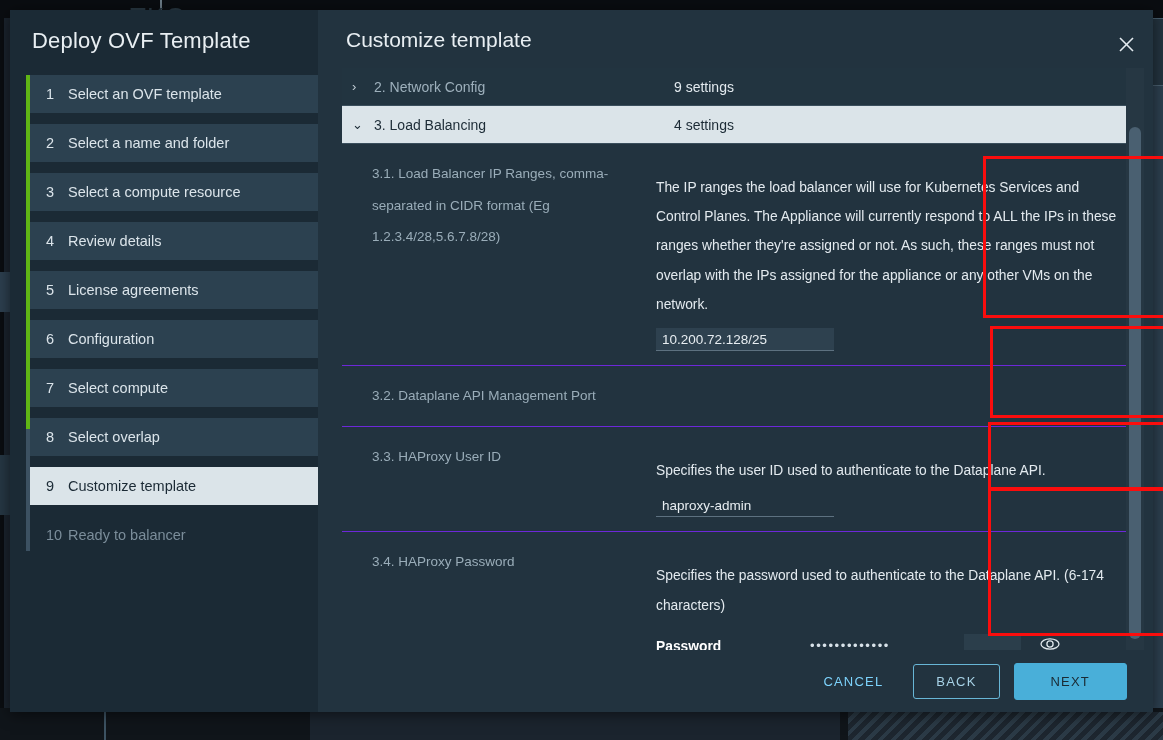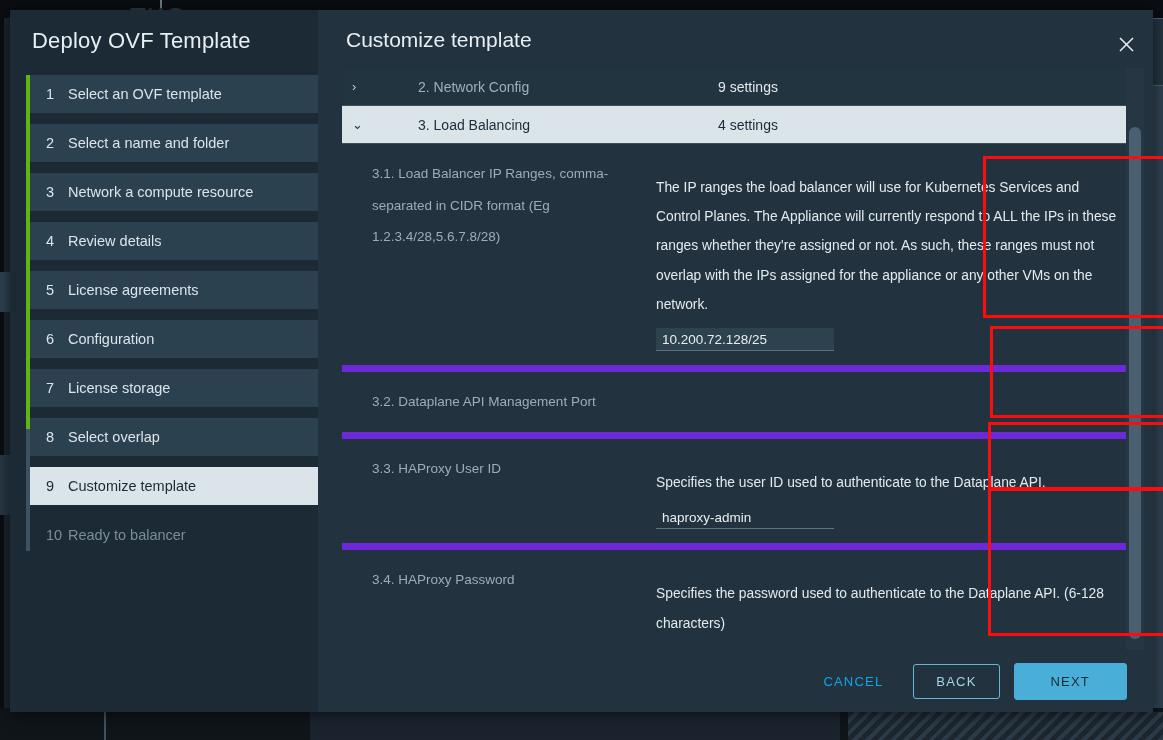--- a/index.html
+++ b/index.html
@@ -227,32 +227,32 @@
     color: #9eb0bc;
     font-size: 14px;
   }
   .sec-row .chev {
     width: 22px;
     flex: none;
     color: #c3ced6;
     font-size: 13px;
     text-align: left;
   }
-  .sec-row .sec-name { flex: none; width: 300px; margin-left: 44px; }
+  .sec-row .sec-name { flex: none; width: 300px; }
   .sec-row .sec-count { color: #e2e9ee; font-size: 14px; }
   .sec-row.expanded {
     background: #dbe4e9;
     color: #1c2b36;
   }
   .sec-row.expanded .chev { color: #1c2b36; }
   .sec-row.expanded .sec-count { color: #1c2b36; }
 
   .setting-row {
     display: flex;
-    border-bottom: 7px solid #6d28d9;
+    border-bottom: 1px solid #6d28d9;
     min-height: 60px;
   }
   .setting-label {
     width: 300px;
     flex: none;
     padding: 14px 26px 14px 30px;
     color: #9aadb9;
     font-size: 13.5px;
     line-height: 2.35;
     box-sizing: border-box;
@@ -289,21 +289,21 @@
   .pw-line {
     display: flex;
     align-items: center;
     margin-top: 14px;
   }
   .pw-label {
     width: 152px;
     flex: none;
     color: #ffffff;
     font-size: 13.8px;
-    font-weight: normal;
+    font-weight: bold;
   }
   .pw-field-wrap {
     position: relative;
     width: 213px;
     height: 25px;
     border-bottom: 1px solid #7b8f9c;
   }
   .pw-field {
     width: 156px;
     height: 24px;
@@ -377,21 +377,21 @@
   .btn {
     font-size: 13px;
     letter-spacing: 1.2px;
     font-family: "Liberation Sans", sans-serif;
     cursor: pointer;
     border-radius: 3px;
   }
   #btn-cancel {
     background: transparent;
     border: none;
-    color: #0ea5e9;
+    color: #7dd3fc;
     padding: 9px 16px;
     margin-right: 14px;
     text-align: center;
   }
   #btn-back {
     background: transparent;
     border: 1px solid #68b6d6;
     color: #a7d2e6;
     padding: 9px 22px;
     margin-right: 14px;
@@ -435,37 +435,37 @@
       <div class="step">
         <span class="num">1</span>
         <span>Select an OVF template</span>
       </div>
       <div class="step">
         <span class="num">2</span>
         <span>Select a name and folder</span>
       </div>
       <div class="step">
         <span class="num">3</span>
-        <span>Network a compute resource</span>
+        <span>Select a compute resource</span>
       </div>
       <div class="step">
         <span class="num">4</span>
         <span>Review details</span>
       </div>
       <div class="step">
         <span class="num">5</span>
         <span>License agreements</span>
       </div>
       <div class="step">
         <span class="num">6</span>
         <span>Configuration</span>
       </div>
       <div class="step">
         <span class="num">7</span>
-        <span>License storage</span>
+        <span>Select compute</span>
       </div>
       <div class="step">
         <span class="num">8</span>
         <span>Select overlap</span>
       </div>
       <div class="step active">
         <span class="num">9</span>
         <span>Customize template</span>
       </div>
       <div class="step dim">
@@ -524,21 +524,21 @@
           <div class="setting-label">3.3. HAProxy User ID</div>
           <div class="setting-body">
             <div class="setting-desc">Specifies the user ID used to authenticate to the Dataplane API.</div>
             <input class="text-input plain" type="text" value="haproxy-admin" style="">
           </div>
         </div>
 
         <div class="setting-row" style="min-height:148px;">
           <div class="setting-label">3.4. HAProxy Password</div>
           <div class="setting-body">
-            <div class="setting-desc">Specifies the password used to authenticate to the Dataplane API. (6-128 characters)</div>
+            <div class="setting-desc">Specifies the password used to authenticate to the Dataplane API. (6-174 characters)</div>
 
             <div class="pw-line">
               <div class="pw-label">Password</div>
               <div class="pw-field-wrap">
                 <div class="pw-fill"></div>
                 <input class="pw-field" type="text" value="•••••••••••••" style="">
                 <div class="eye-btn">
                   <svg width="22" height="18" viewBox="0 0 22 18" aria-hidden="true">
                     <ellipse cx="11" cy="9" rx="9" ry="5.2" fill="none" stroke="#dfe7ec" stroke-width="1.3"></ellipse>
                     <circle cx="11" cy="9" r="3.1" fill="none" stroke="#dfe7ec" stroke-width="1.3"></circle>

